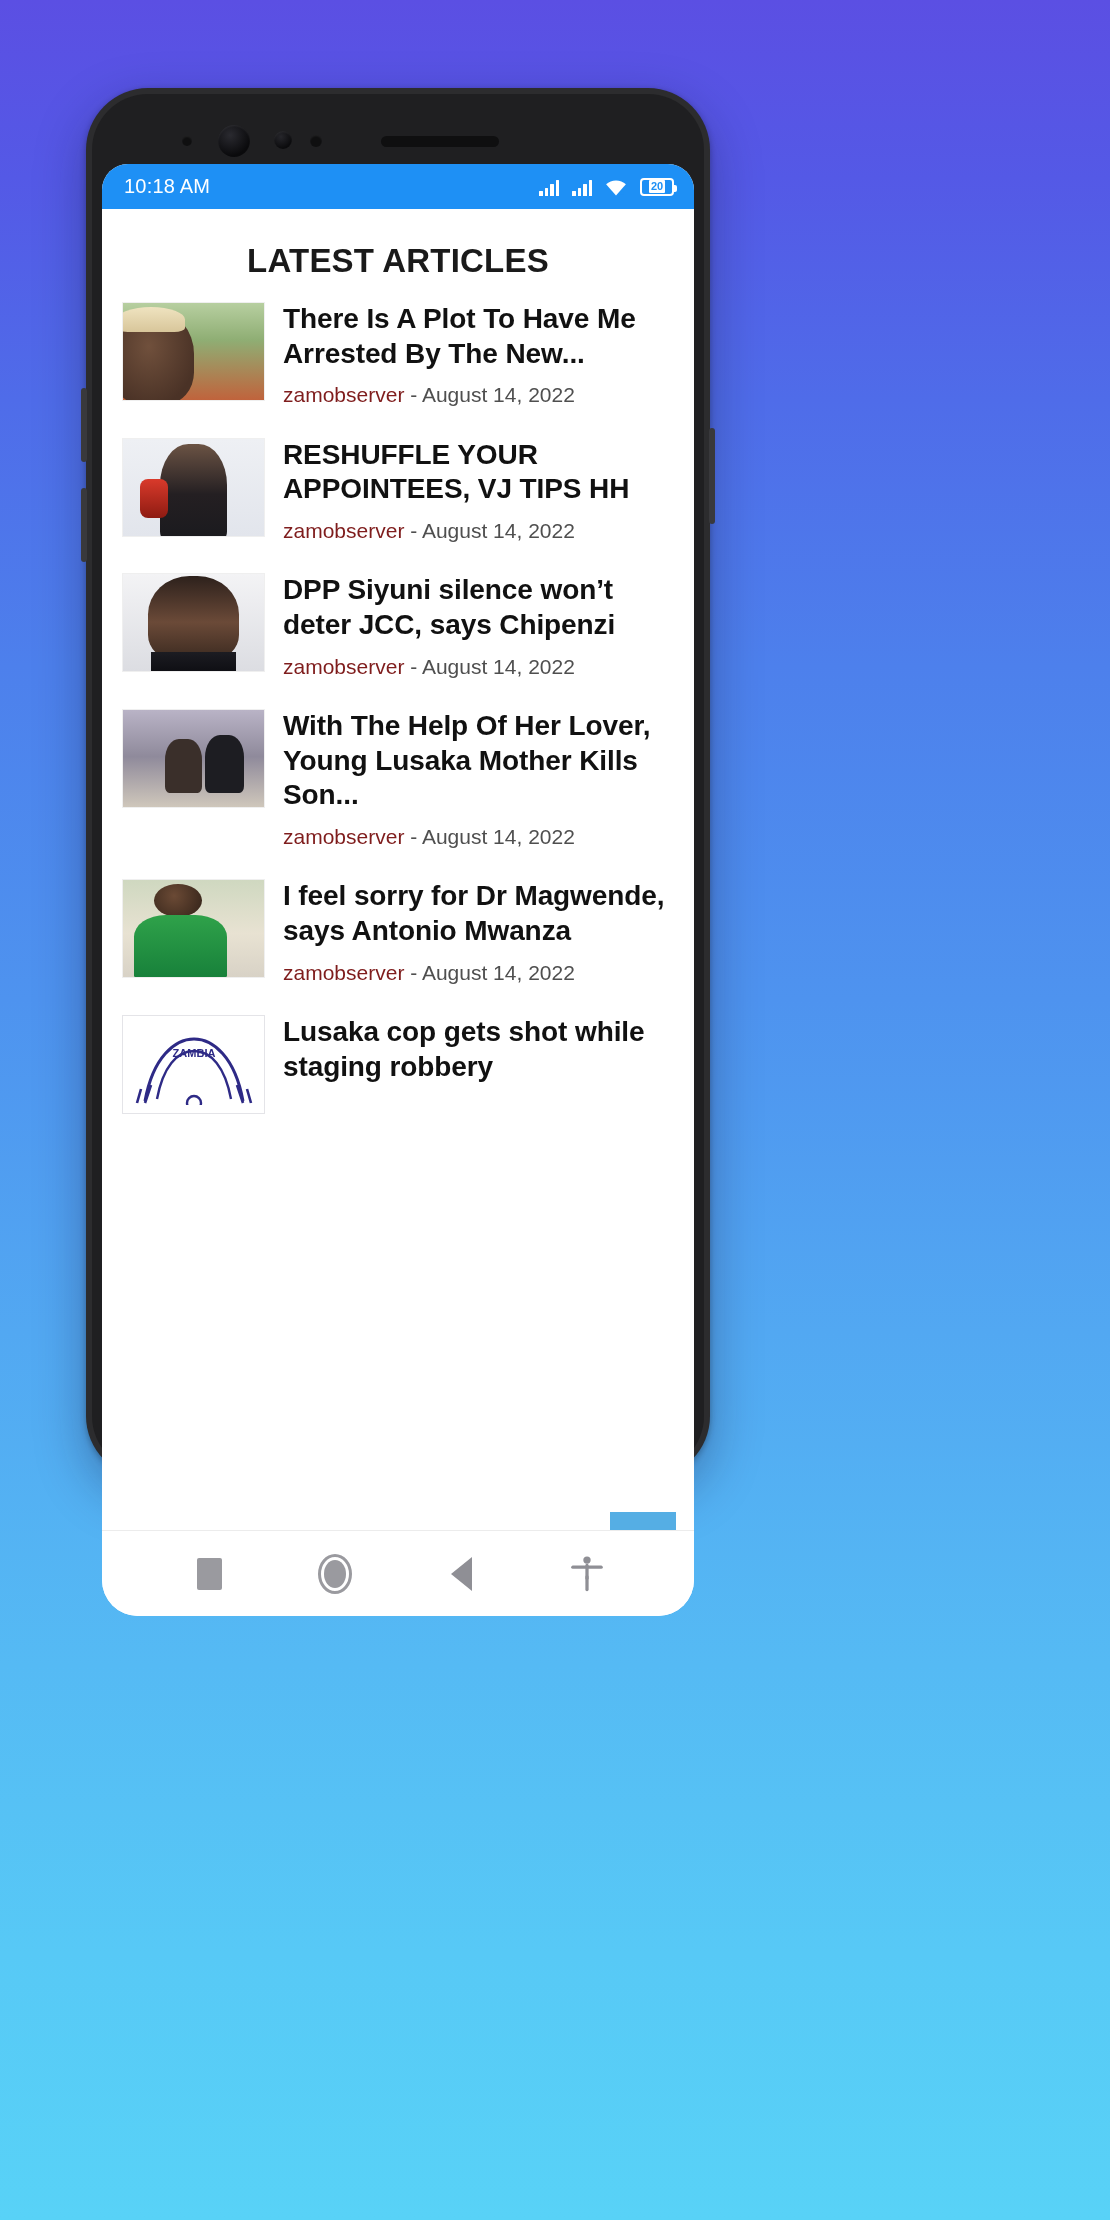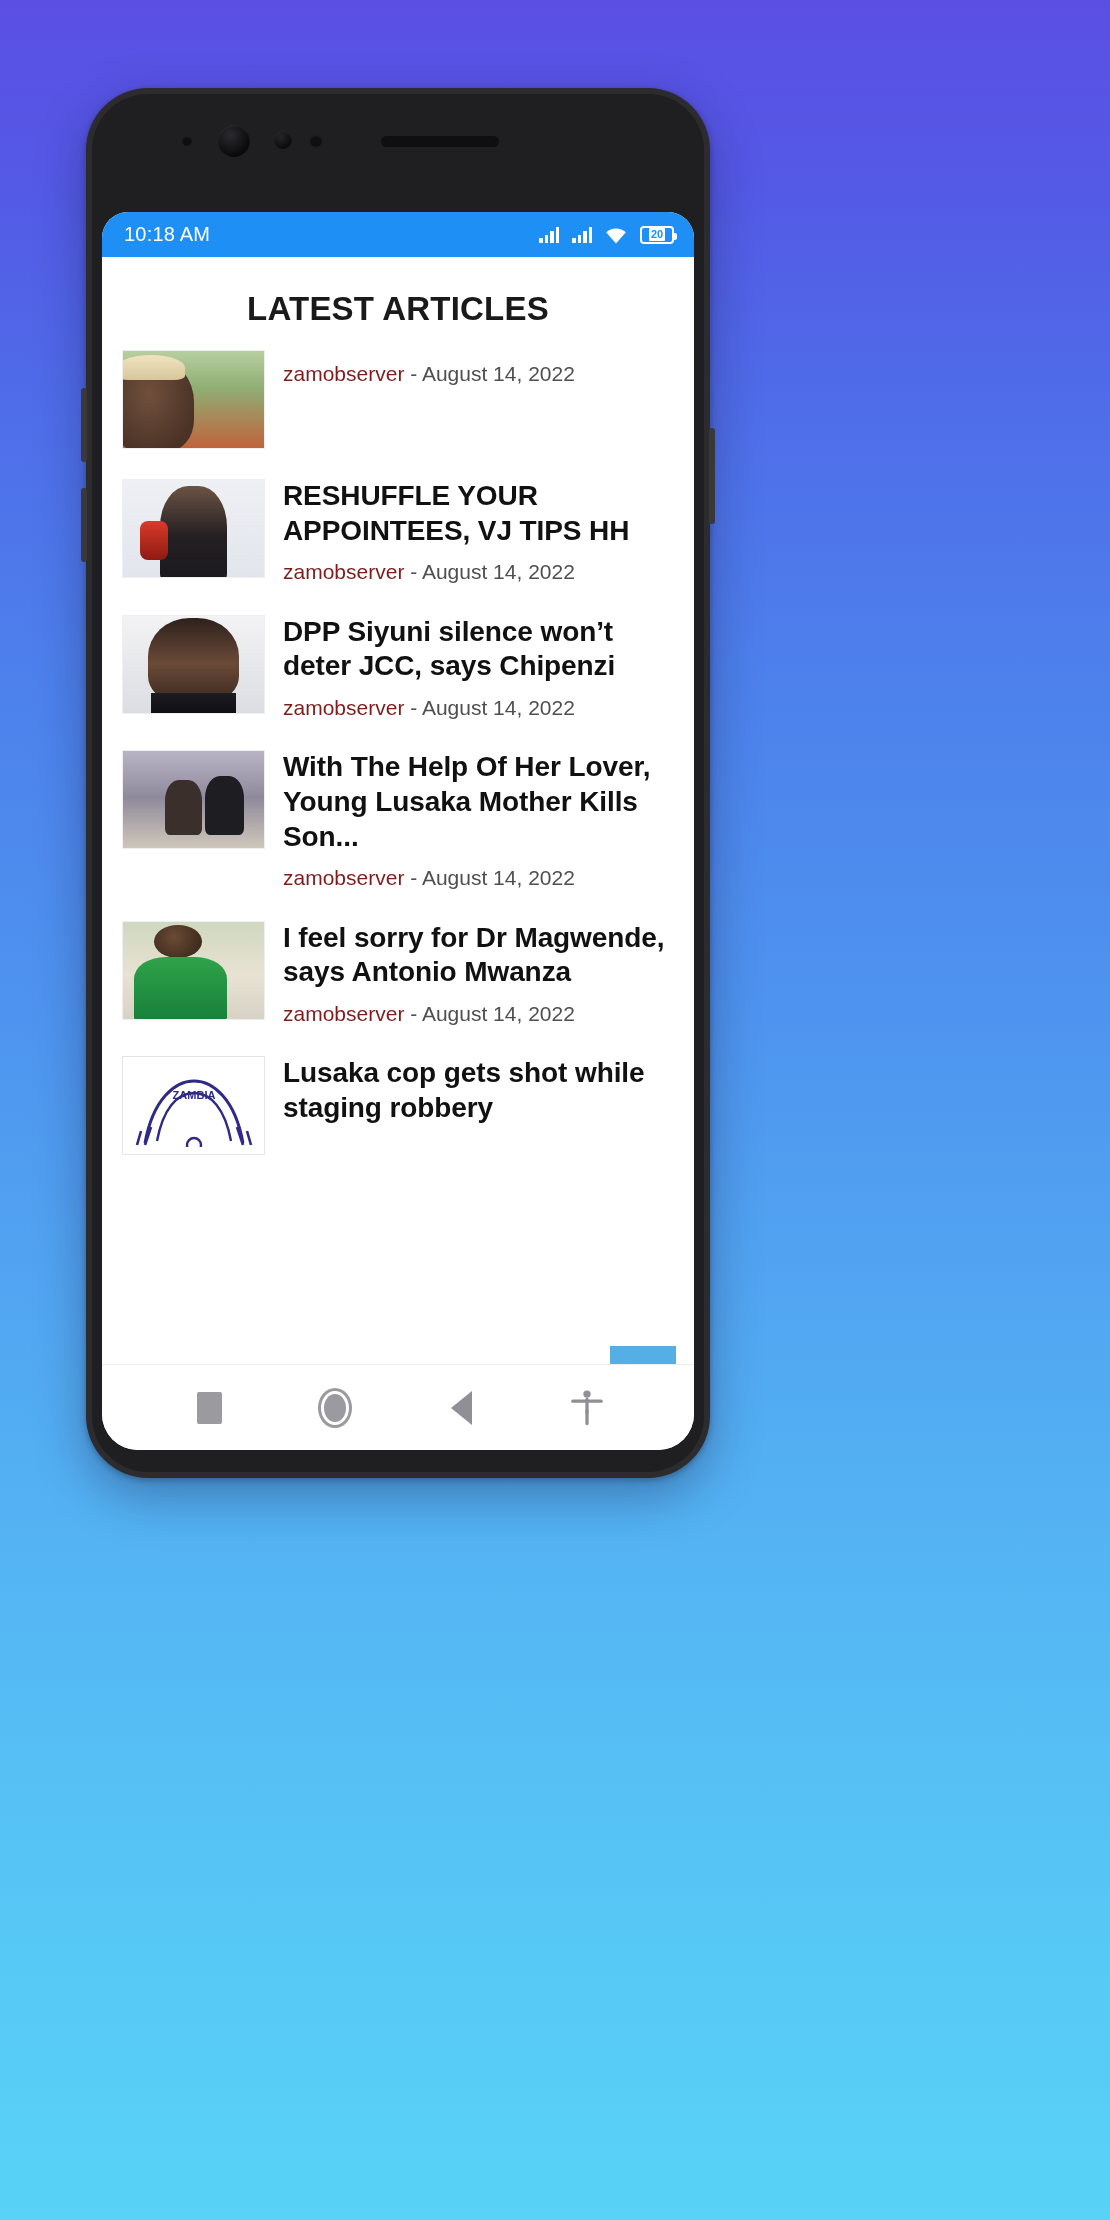--- a/index.html
+++ b/index.html
@@ -66,45 +66,44 @@
     left: 295px; top: 14px;
     width: 118px; height: 11px;
     background: #0f0f10;
     border-radius: 6px;
   }
 
   
   #screen {
     position: absolute;
     left: 16px; top: 76px;
-    width: 592px; height: 1238px;
+    width: 592px; height: 1452px;
     background: #ffffff;
     border-radius: 26px 26px 36px 36px;
     overflow: hidden;
-    margin-top: 48px;
   }
 
   
   #status-bar {
     height: 45px;
     background: #1e90f5;
     display: flex;
     align-items: center;
     justify-content: space-between;
     padding: 0 20px 0 22px;
     color: #ffffff;
   }
   #status-time {
     font-size: 20px;
     letter-spacing: .2px;
     font-weight: 400;
   }
   #status-icons {
     display: flex;
-    align-items: flex-start;
+    align-items: flex-end;
     gap: 13px;
   }
   .signal-bars { display: flex; align-items: flex-end; gap: 2px; height: 17px; }
   .signal-bars i { display: block; width: 3.5px; background:#fff; border-radius: .5px; }
   .signal-bars i:nth-child(1){ height: 5px; }
   .signal-bars i:nth-child(2){ height: 8px; }
   .signal-bars i:nth-child(3){ height: 12px; }
   .signal-bars i:nth-child(4){ height: 16px; }
   .wifi-icon { width: 22px; height: 18px; }
   .battery-icon {
@@ -306,20 +305,21 @@
       </div>
     </div>
 
     <div id="page-title">LATEST ARTICLES</div>
 
     <div id="article-list">
 
       <div class="article-row">
         <div class="article-thumb thumb-1"></div>
         <div class="article-body">
+          <div class="article-title">There Is A Plot To Have Me Arrested By The New...</div>
           <div class="article-meta">
             <span class="article-author">zamobserver</span><span> - </span><span>August 14, 2022</span>
           </div>
         </div>
       </div>
 
       <div class="article-row">
         <div class="article-thumb thumb-2"></div>
         <div class="article-body">
           <div class="article-title">RESHUFFLE YOUR APPOINTEES, VJ TIPS HH</div>

